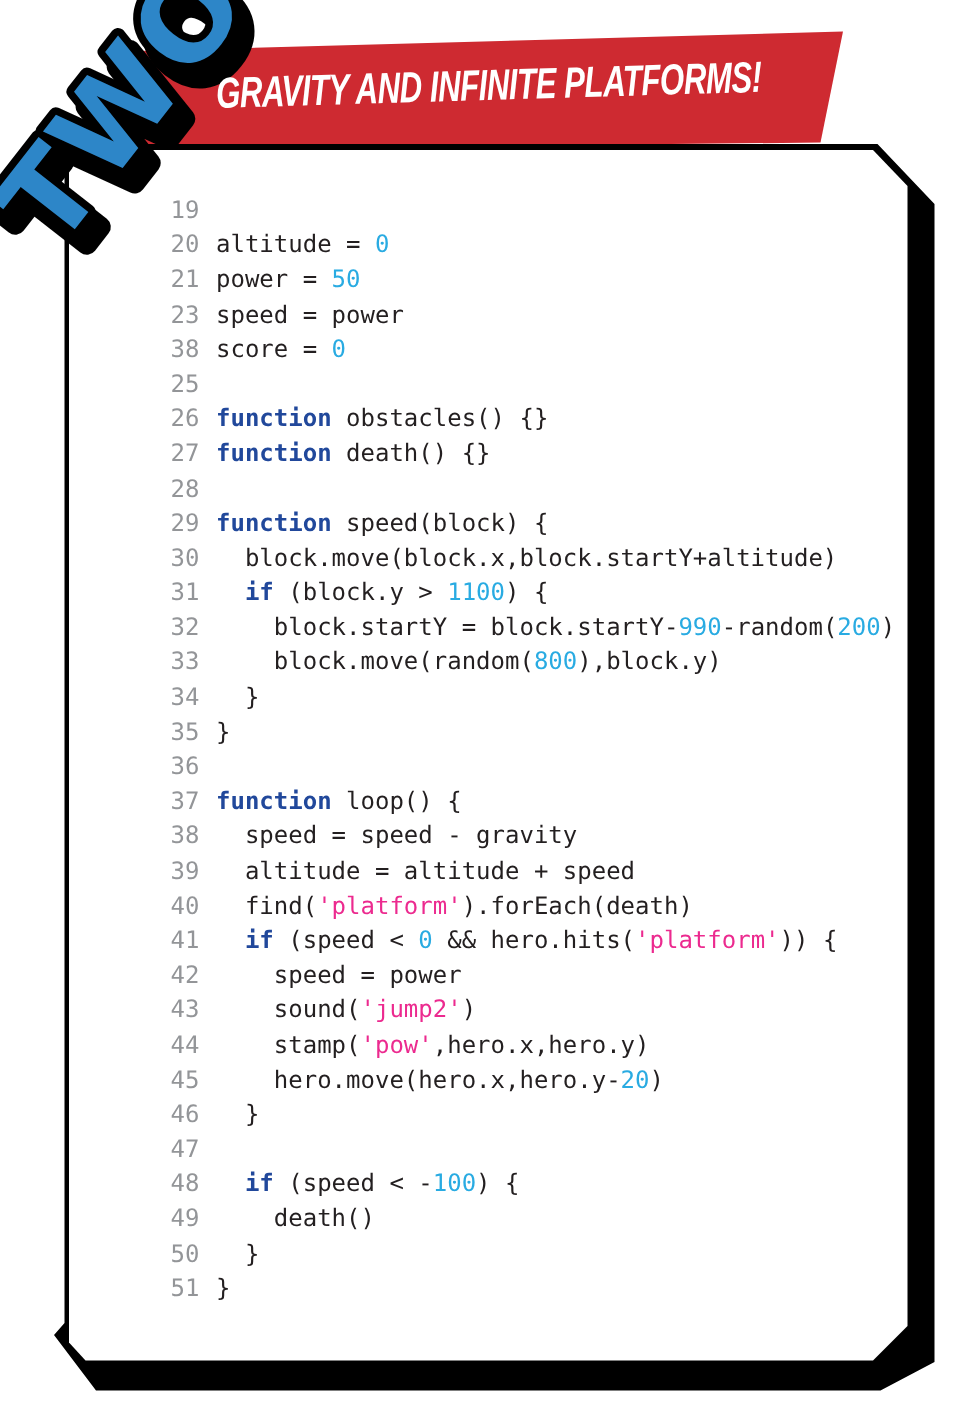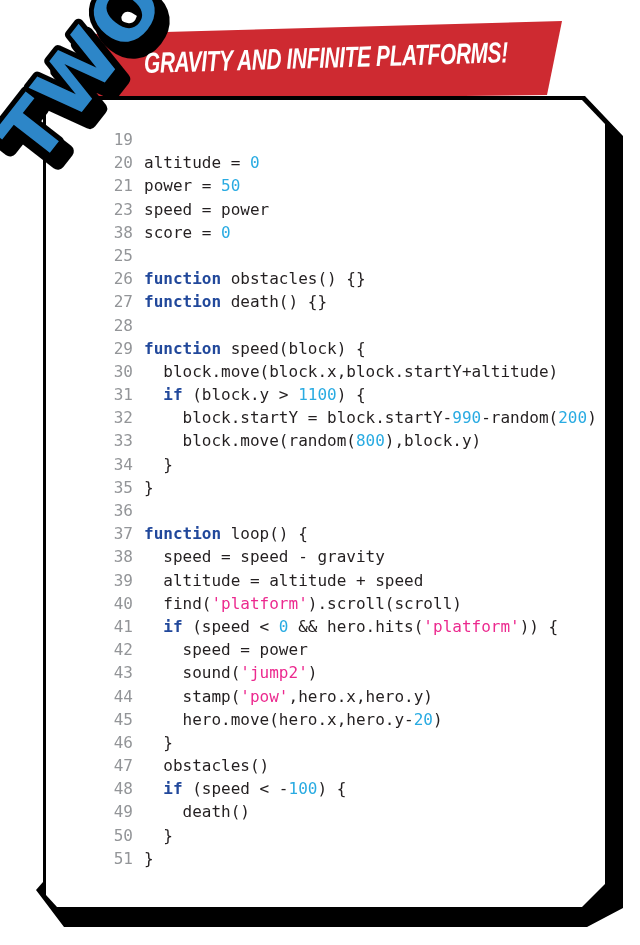--- a/index.html
+++ b/index.html
@@ -131,21 +131,21 @@
         <div class="code-line">
           <span class="ln">38</span>
           <span class="codeline"><span class="tok-p">  speed = speed - gravity</span></span>
         </div>
         <div class="code-line">
           <span class="ln">39</span>
           <span class="codeline"><span class="tok-p">  altitude = altitude + speed</span></span>
         </div>
         <div class="code-line">
           <span class="ln">40</span>
-          <span class="codeline"><span class="tok-p">  find(</span><span class="tok-s">'platform'</span><span class="tok-p">).scroll(scroll)</span></span>
+          <span class="codeline"><span class="tok-p">  find(</span><span class="tok-s">'platform'</span><span class="tok-p">).forEach(death)</span></span>
         </div>
         <div class="code-line">
           <span class="ln">41</span>
           <span class="codeline"><span class="tok-p">  </span><span class="tok-k">if</span><span class="tok-p"> (speed &lt; </span><span class="tok-n">0</span><span class="tok-p"> &amp;&amp; hero.hits(</span><span class="tok-s">'platform'</span><span class="tok-p">)) {</span></span>
         </div>
         <div class="code-line">
           <span class="ln">42</span>
           <span class="codeline"><span class="tok-p">    speed = power</span></span>
         </div>
         <div class="code-line">
@@ -159,21 +159,20 @@
         <div class="code-line">
           <span class="ln">45</span>
           <span class="codeline"><span class="tok-p">    hero.move(hero.x,hero.y-</span><span class="tok-n">20</span><span class="tok-p">)</span></span>
         </div>
         <div class="code-line">
           <span class="ln">46</span>
           <span class="codeline"><span class="tok-p">  }</span></span>
         </div>
         <div class="code-line">
           <span class="ln">47</span>
-          <span class="codeline"><span class="tok-p">  obstacles()</span></span>
         </div>
         <div class="code-line">
           <span class="ln">48</span>
           <span class="codeline"><span class="tok-p">  </span><span class="tok-k">if</span><span class="tok-p"> (speed &lt; -</span><span class="tok-n">100</span><span class="tok-p">) {</span></span>
         </div>
         <div class="code-line">
           <span class="ln">49</span>
           <span class="codeline"><span class="tok-p">    death()</span></span>
         </div>
         <div class="code-line">

